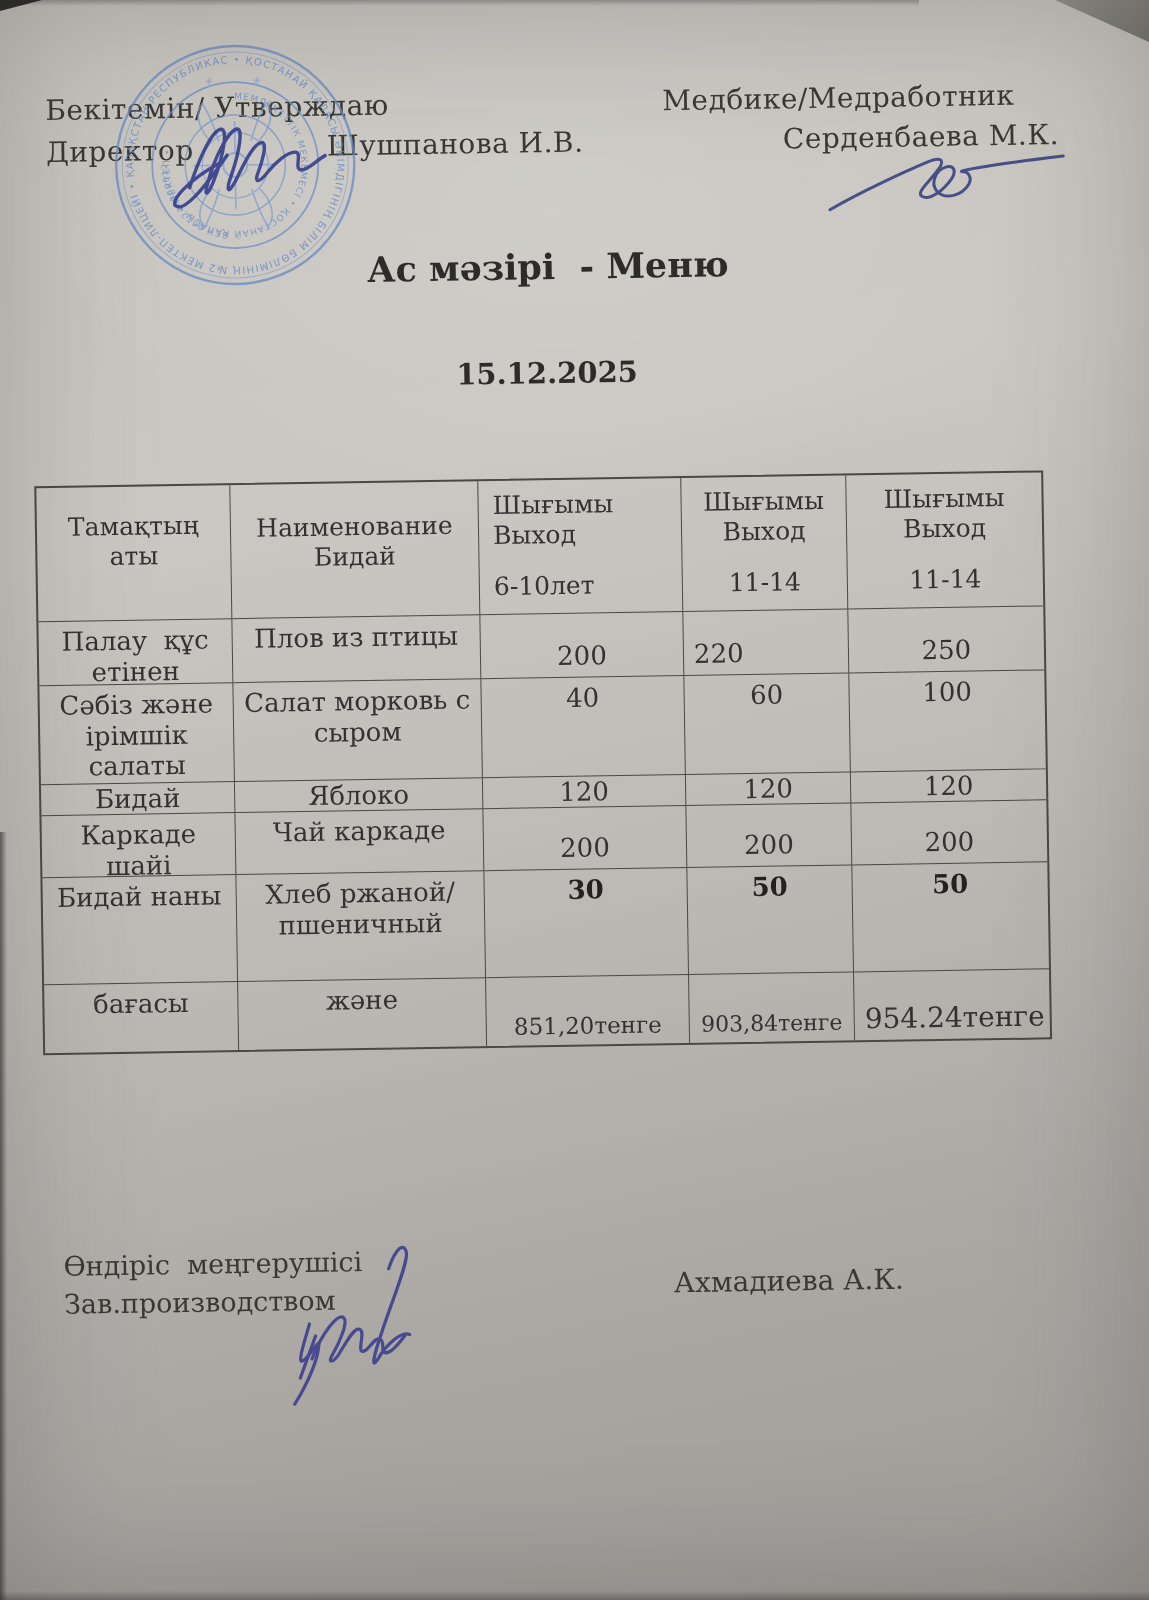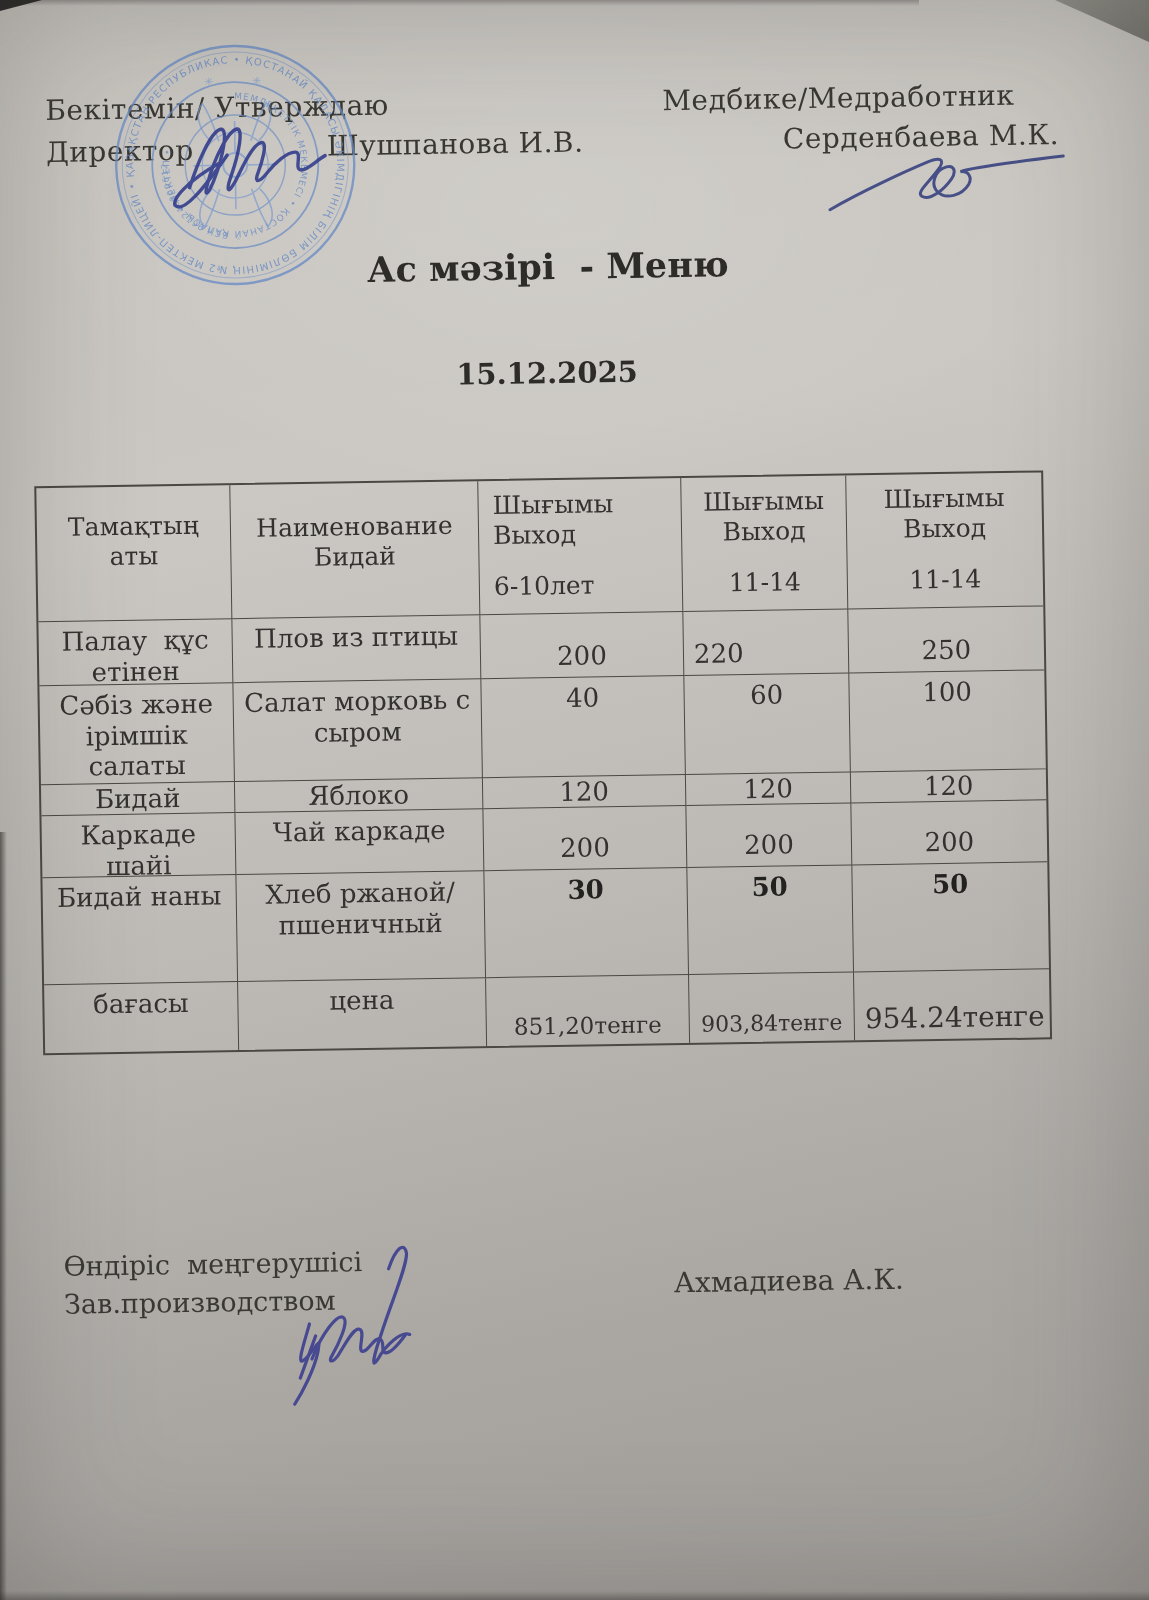--- a/index.html
+++ b/index.html
@@ -245,21 +245,21 @@
         <span class="txt">50</span>
       </div>
     <div class="cell top bold c5">
         <span class="txt">50</span>
       </div>
 
     <div class="cell top rlast">
         <span class="txt">бағасы</span>
       </div>
     <div class="cell top rlast">
-        <span class="txt">цена</span>
+        <span class="txt">және</span>
       </div>
     <div class="cell bottom rlast price-val">
         <span class="txt">851,20тенге</span>
       </div>
     <div class="cell bottom rlast price-val-2">
         <span class="txt">903,84тенге</span>
       </div>
     <div class="cell bottom hleft rlast price-val-3 c5">
         <span class="txt">954.24тенге</span>
       </div>

